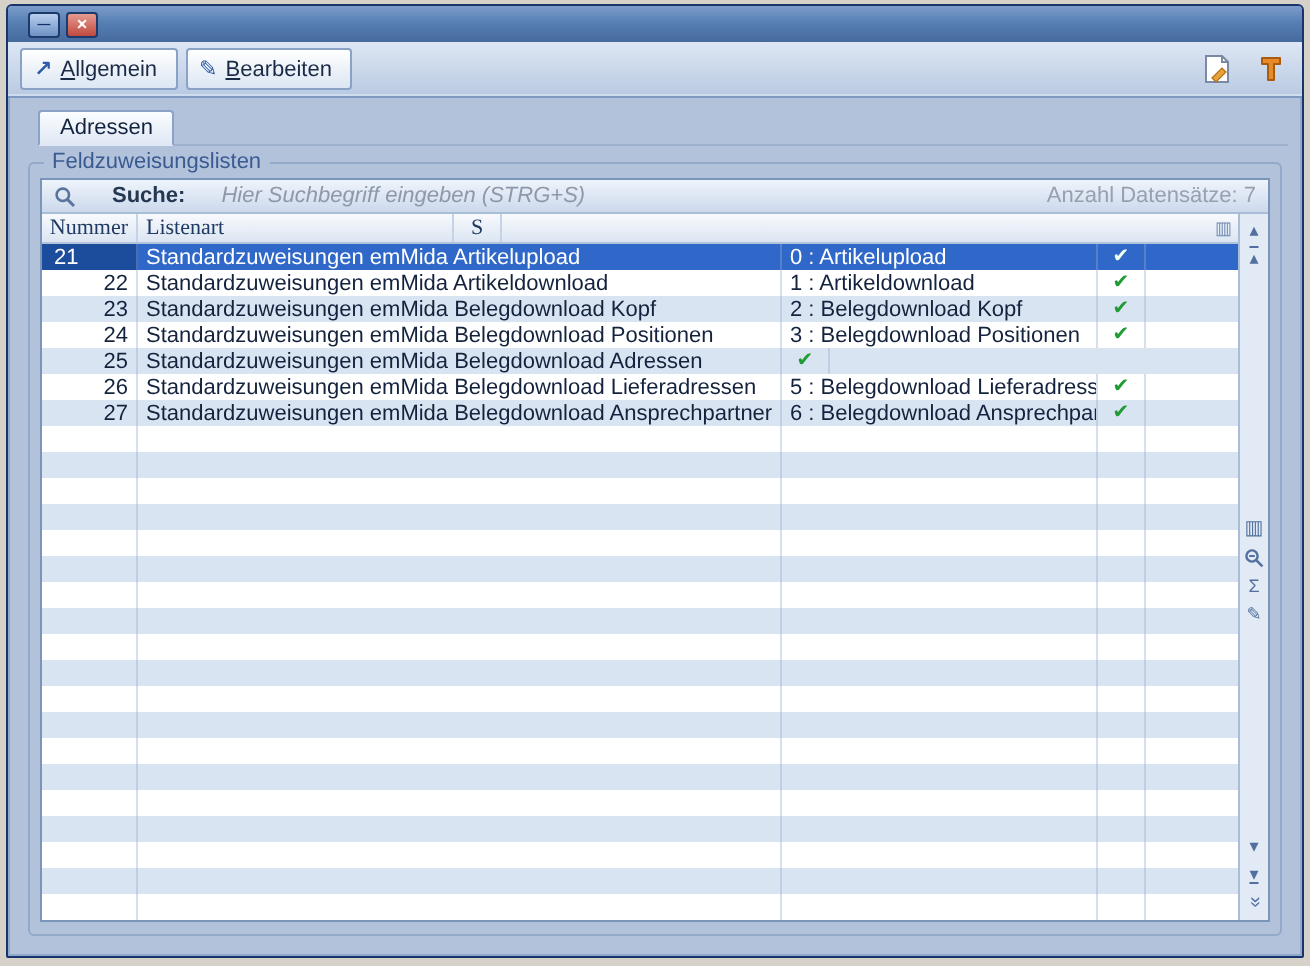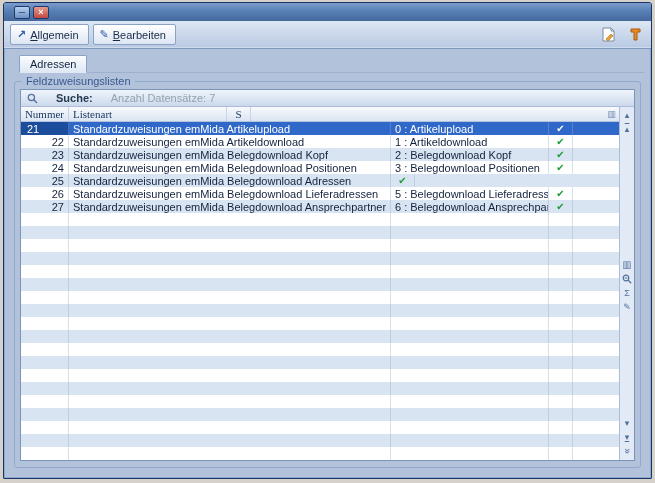--- a/index.html
+++ b/index.html
@@ -186,20 +186,21 @@
       <div class="groupbox-label">Feldzuweisungslisten</div>
 
       <div class="grid-panel">
 
         <div class="search-row">
           <svg width="11" height="11" viewBox="0 0 11 11">
             <circle cx="4.4" cy="4.4" r="3.1" fill="none" stroke="#58749f" stroke-width="1.3"></circle>
             <line x1="6.8" y1="6.8" x2="10" y2="10" stroke="#58749f" stroke-width="1.5"></line>
           </svg>
           <span class="search-label">Suche:</span>
+          <span class="search-placeholder">Hier Suchbegriff eingeben (STRG+S)</span>
           <span class="record-count">Anzahl Datensätze: 7</span>
         </div>
 
         <div class="grid-body">
 
           <div class="table-area">
             <div class="thead">
               <div class="th col-nummer">Nummer</div>
               <div class="th col-list">Listenart</div>
               <div class="th col-s">S</div>

